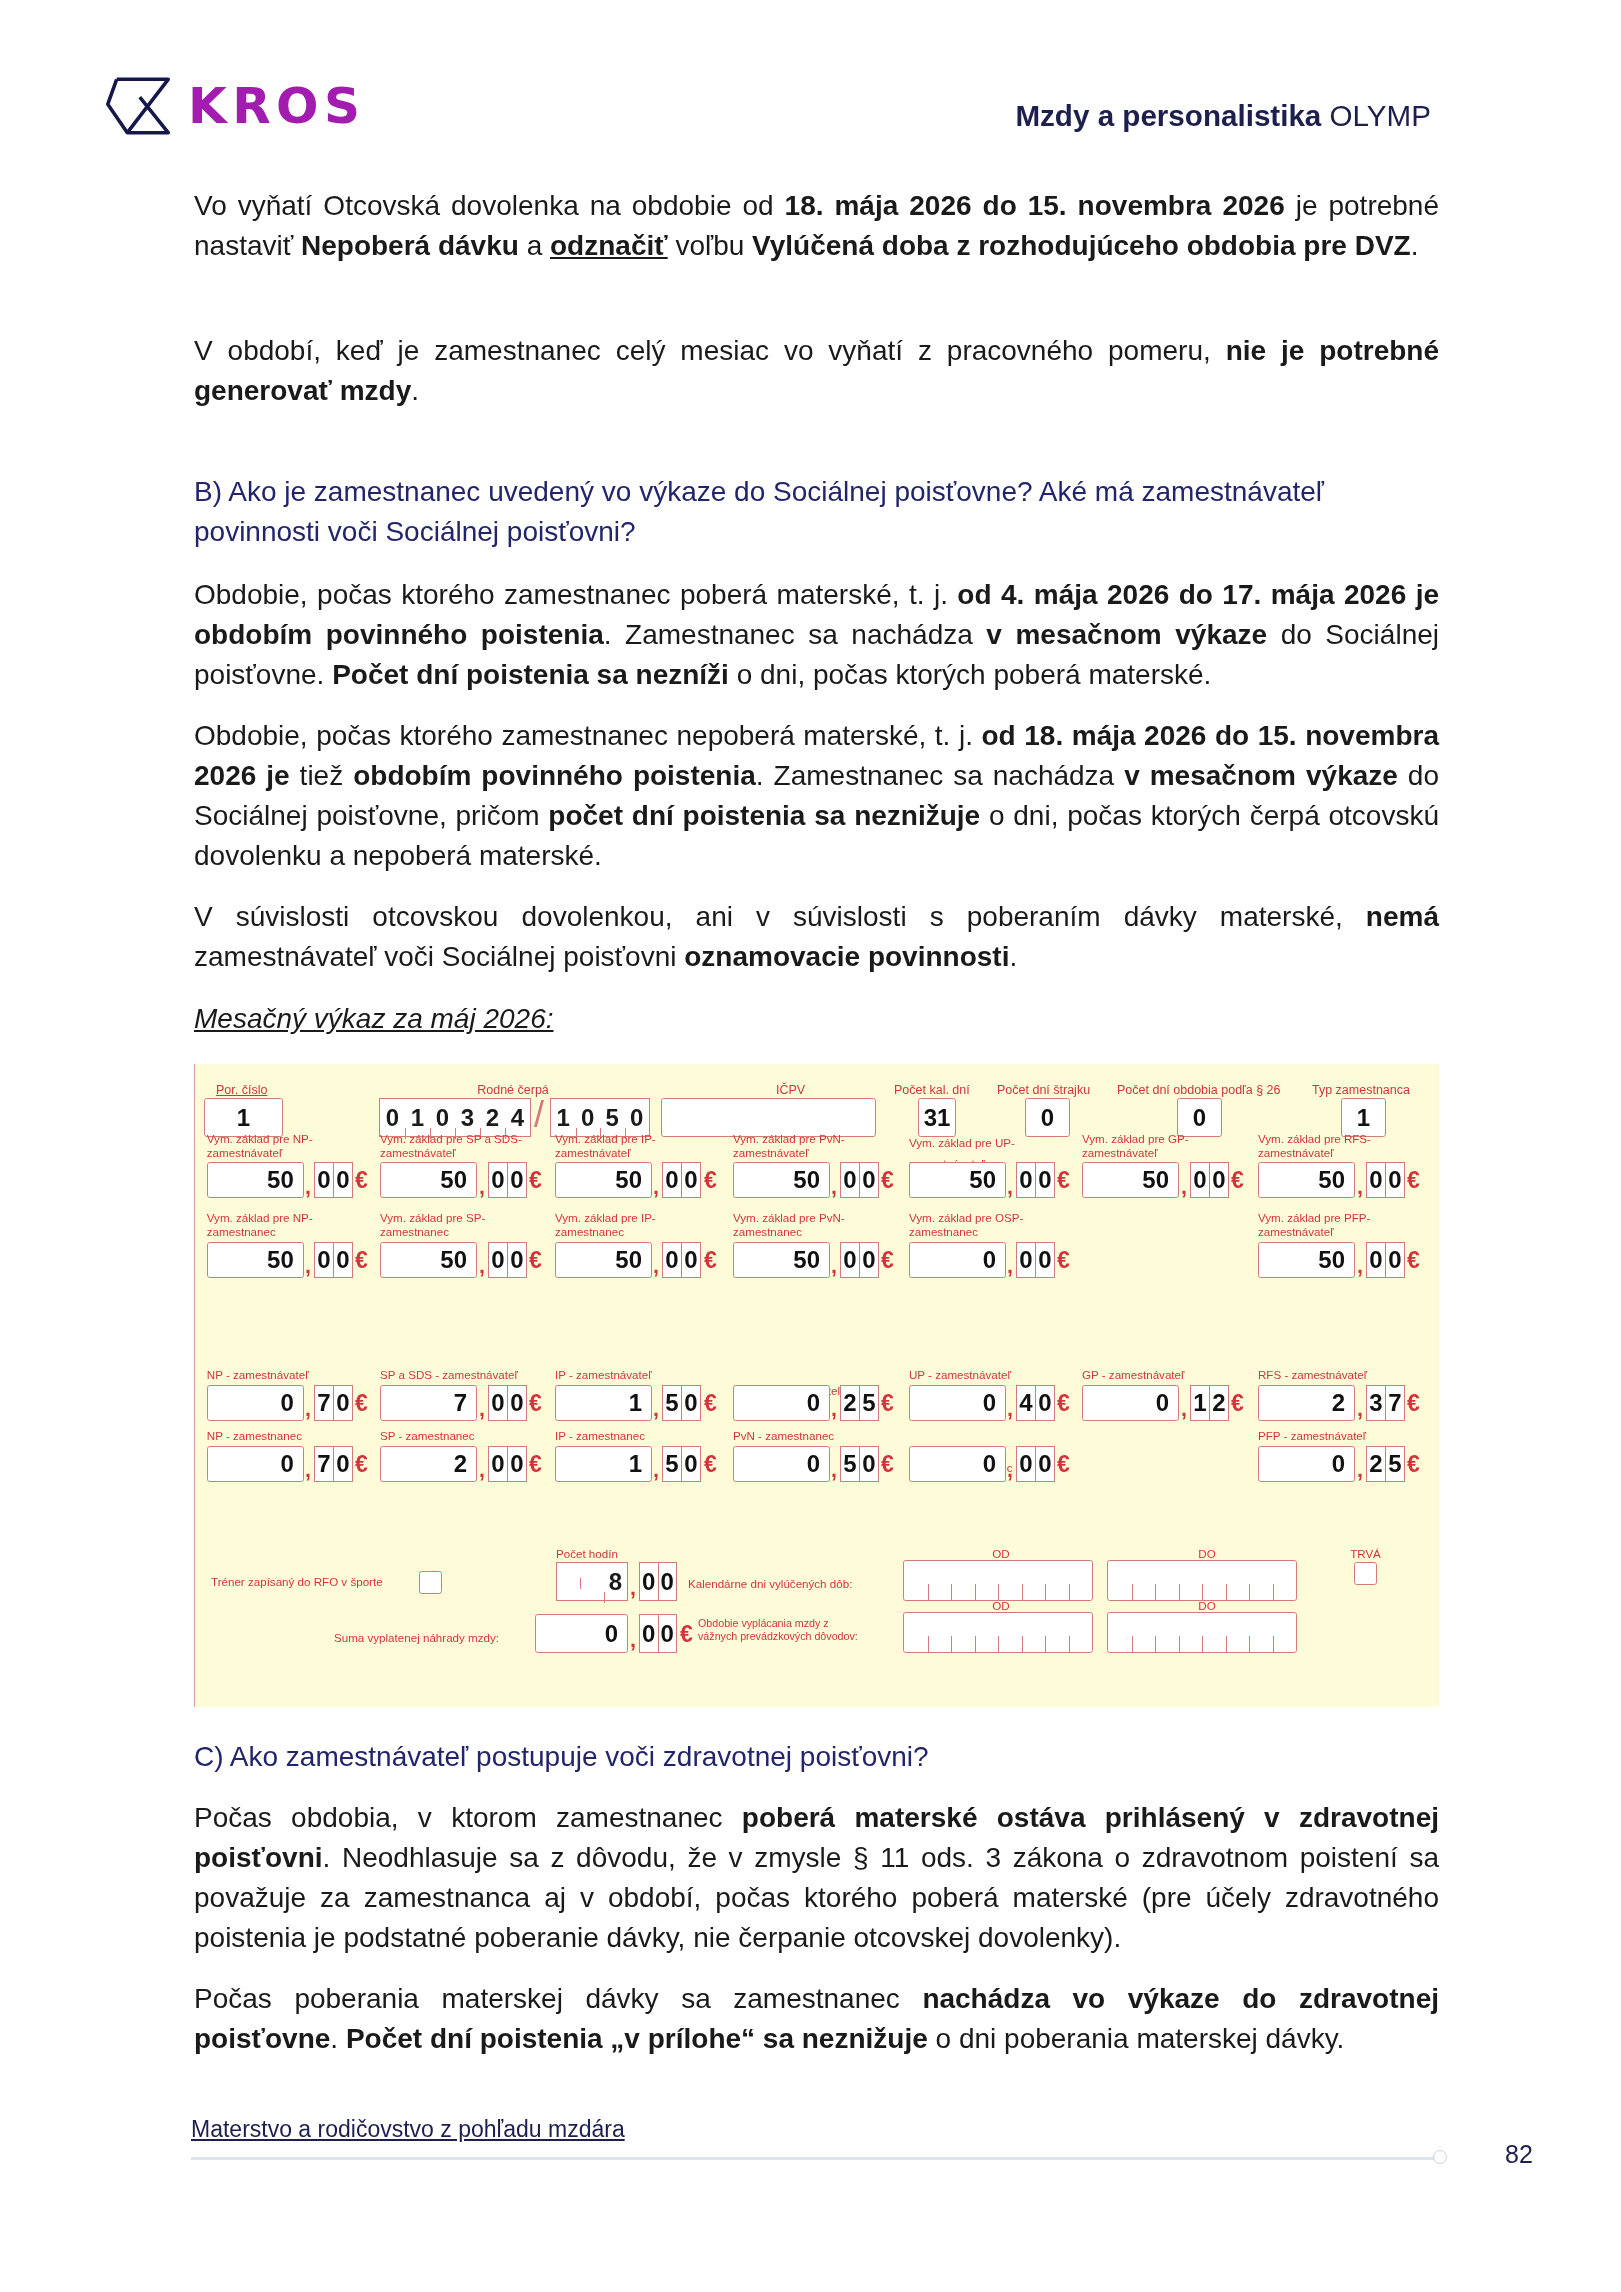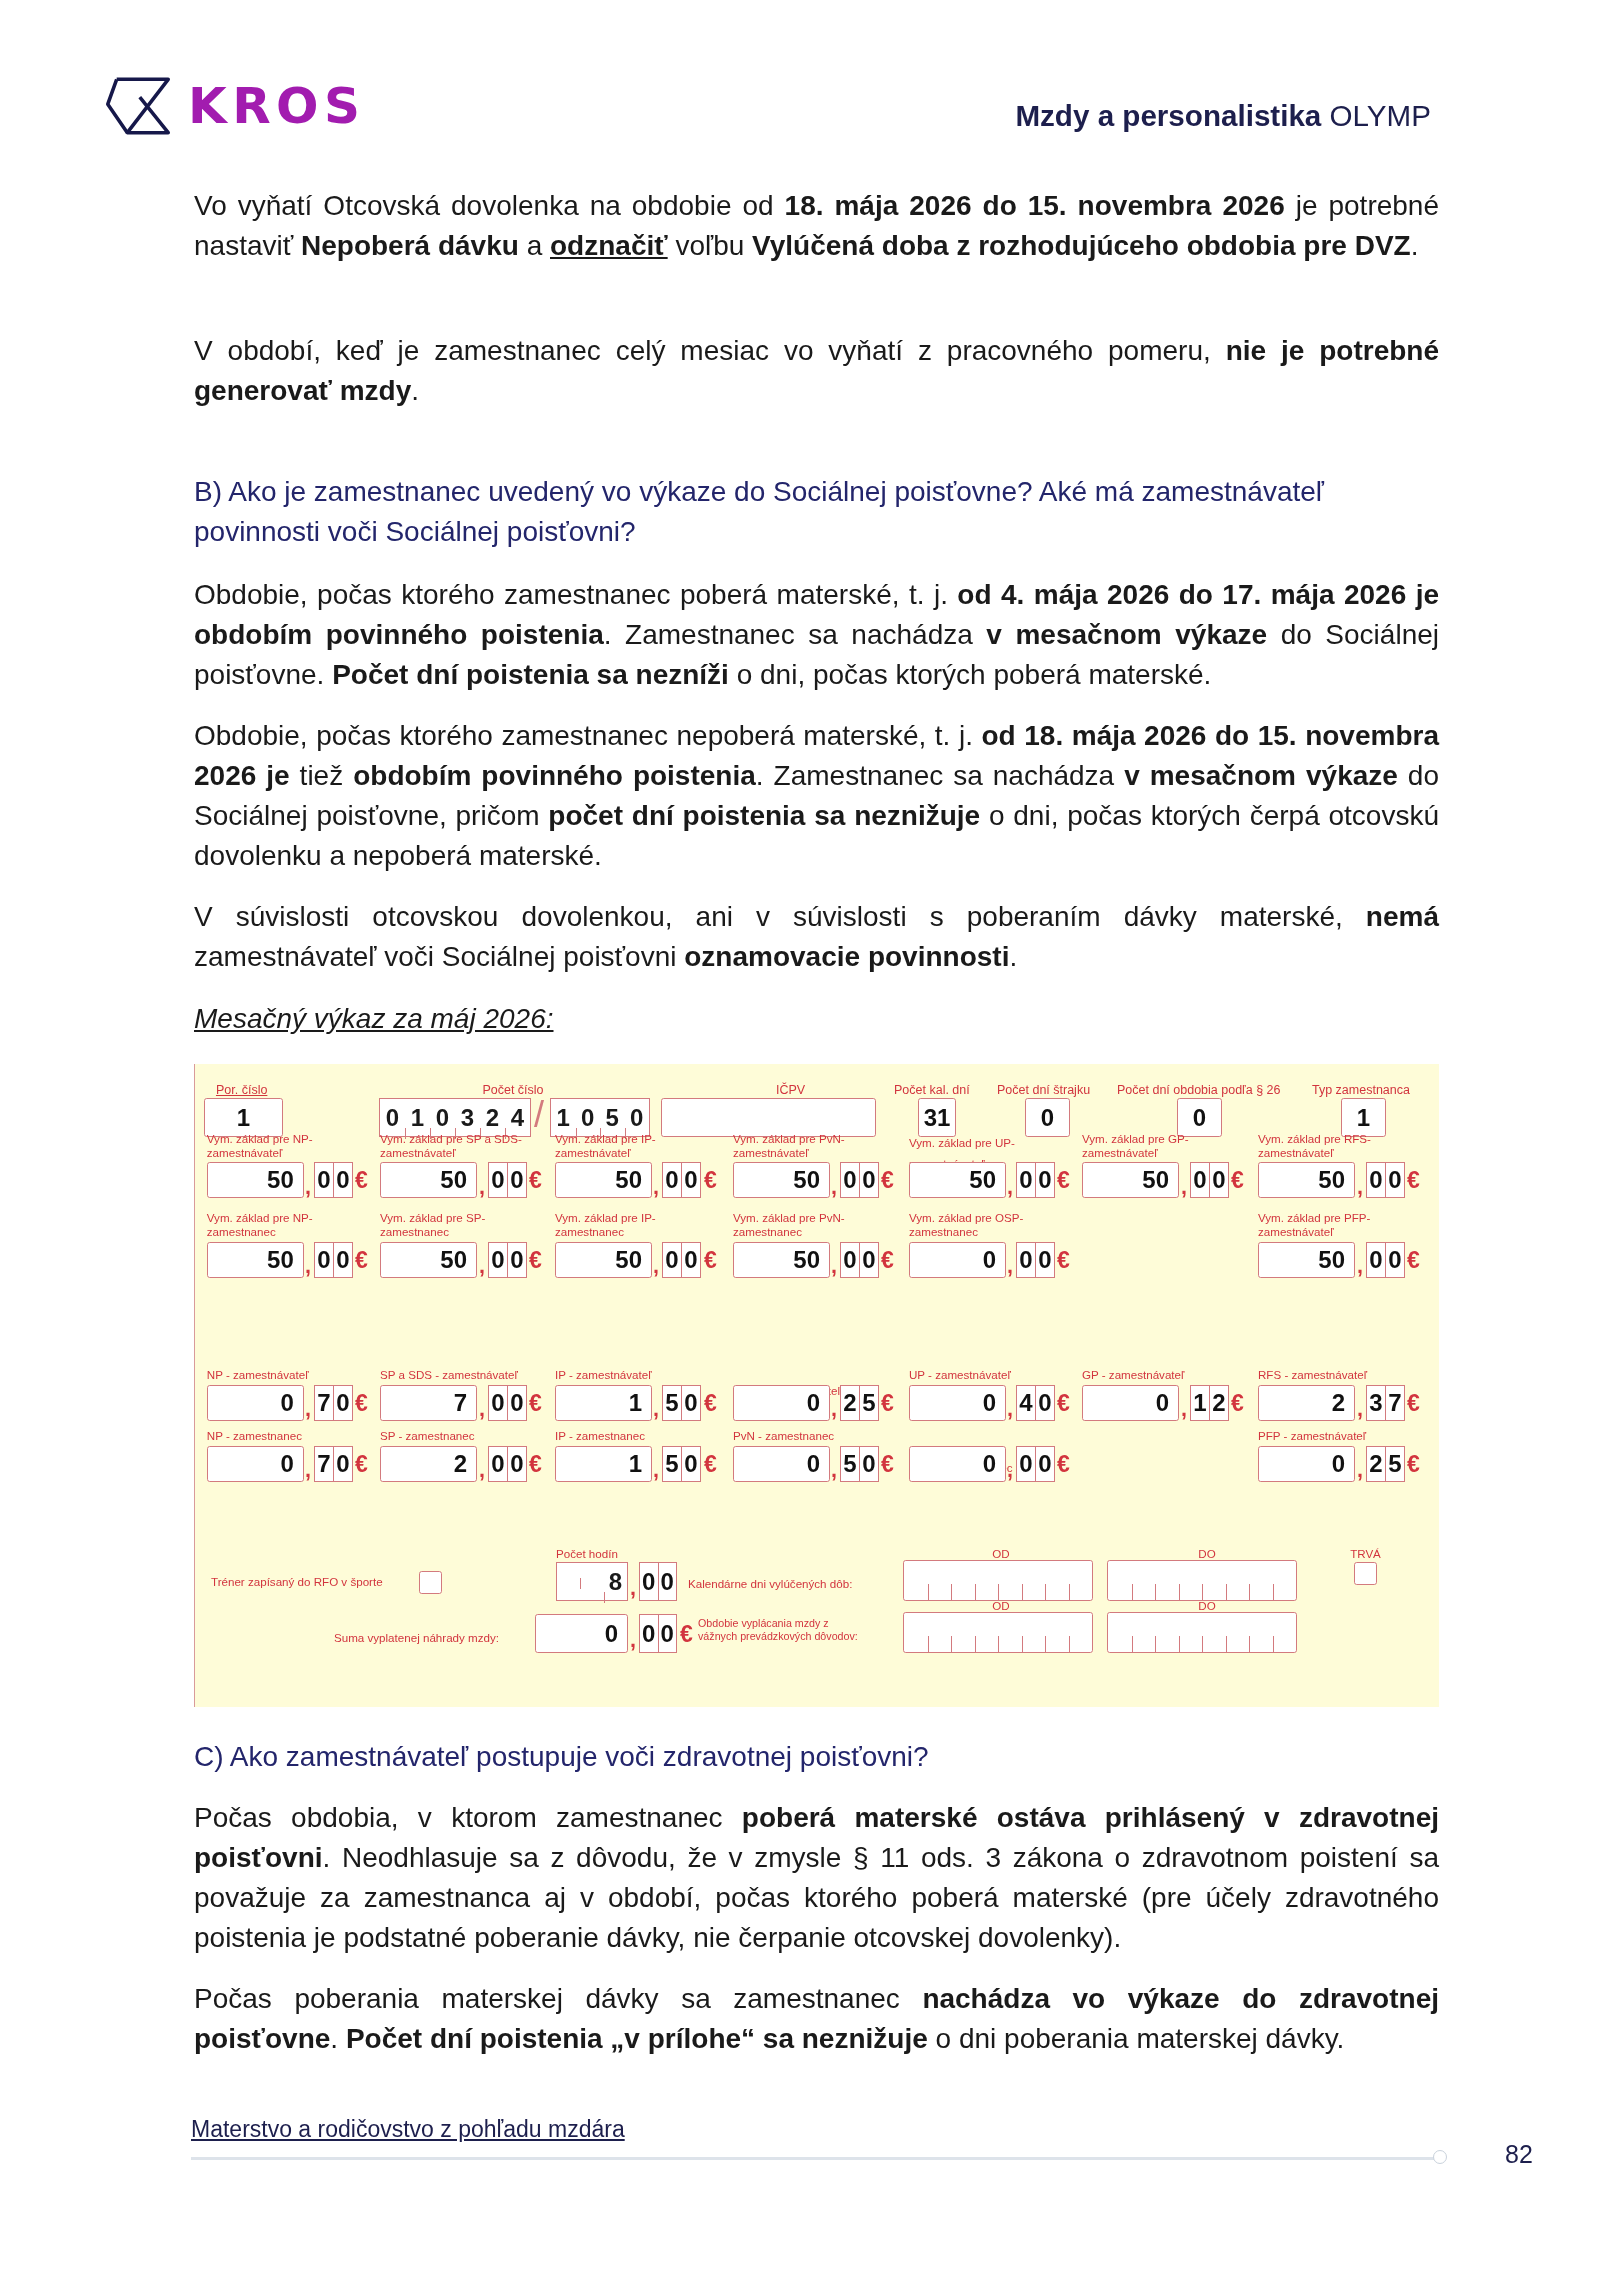--- a/index.html
+++ b/index.html
@@ -80,21 +80,21 @@
     <p><span>V súvislosti otcovskou dovolenkou, ani v súvislosti s poberaním dávky materské, </span><b>nemá</b><span> zamestnávateľ voči Sociálnej poisťovni </span><b>oznamovacie povinnosti</b><span>.</span></p>
   </div>
 <div class="content" style="top:999px">
     <p class="caption">Mesačný výkaz za máj 2026:</p>
   </div>
 
 <div class="form">
   <div class="lbl c" style="left:19.7px;top:18px;width:54px;text-decoration:underline">Por. číslo</div>
   <div class="box" style="left:9px;top:34px;width:79px;height:39px">1</div>
 
-  <div class="lbl c" style="left:273px;top:18px;width:90px">Počet číslo</div>
+  <div class="lbl c" style="left:273px;top:18px;width:90px">Rodné čerpá</div>
   <div class="seg" id="rc-a" style="left:184px;top:34px;width:152px;height:39px">
       <span>0</span>
       <span>1</span>
       <span>0</span>
       <span>3</span>
       <span>2</span>
       <span>4</span>
     </div>
   <div class="slash" style="left:339px;top:30px">/</div>
   <div class="seg" id="rc-b" style="left:355px;top:34px;width:100px;height:39px">

